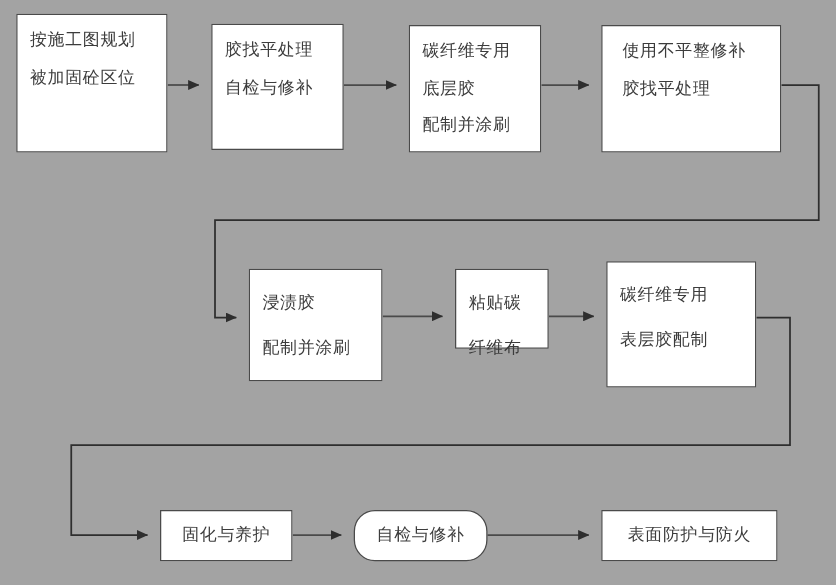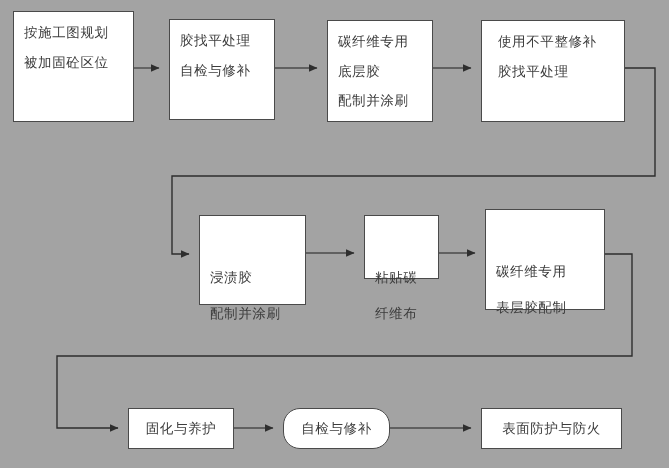--- a/index.html
+++ b/index.html
@@ -37,21 +37,21 @@
   .node .line {
     font-size: 13.5px;
     line-height: 1.0;
     color: #3c3c3c;
     white-space: nowrap;
     letter-spacing: 0.6px;
   }
   
   .grp-top .line { margin-bottom: 16px; }
   .grp-top { padding-top: 14px; }
-  .grp-mid { padding-top: 55px; }
+  .grp-mid { padding-top: 20px; }
   .grp-mid .line { margin-bottom: 22px; }
   .grp-bot {
     justify-content: center;
     align-items: center;
     padding-left: 0;
   }
   .grp-bot .line { margin-bottom: 0; }
 </style>
 </head>
 <body>

